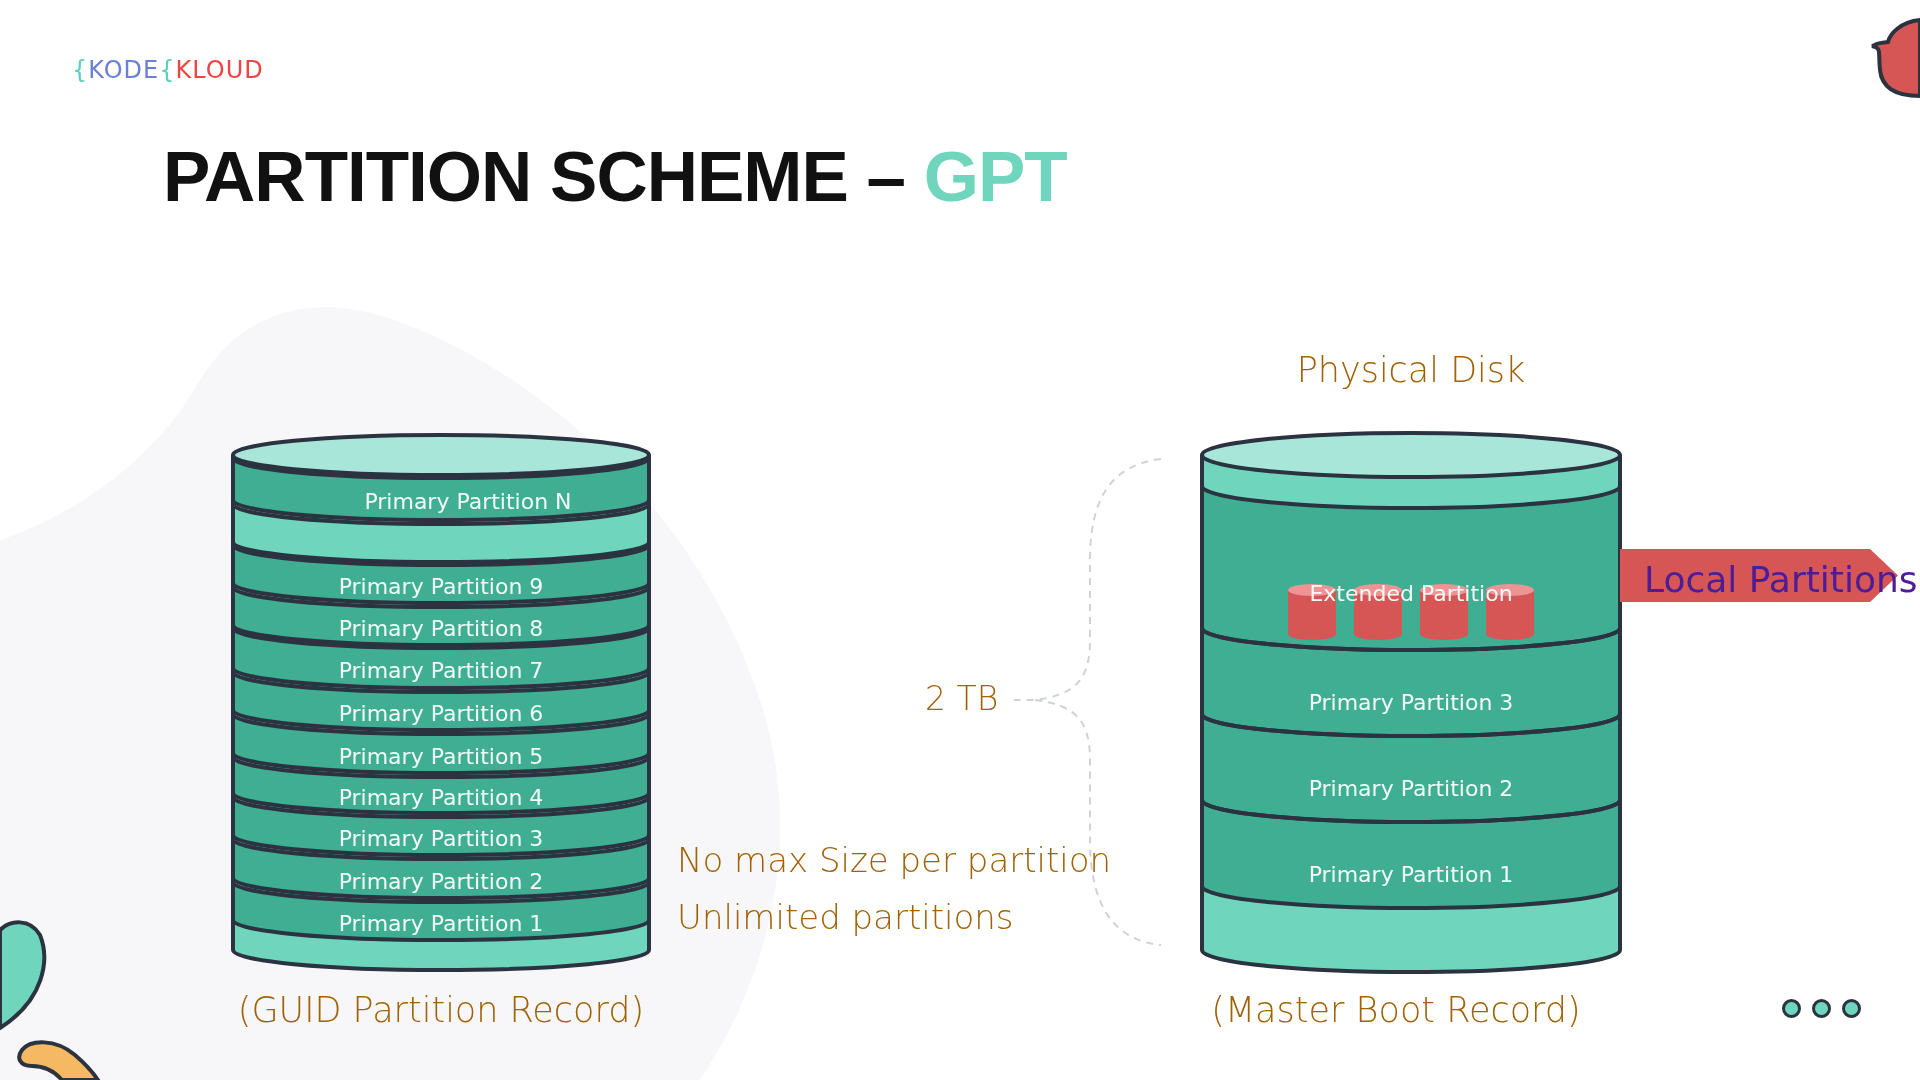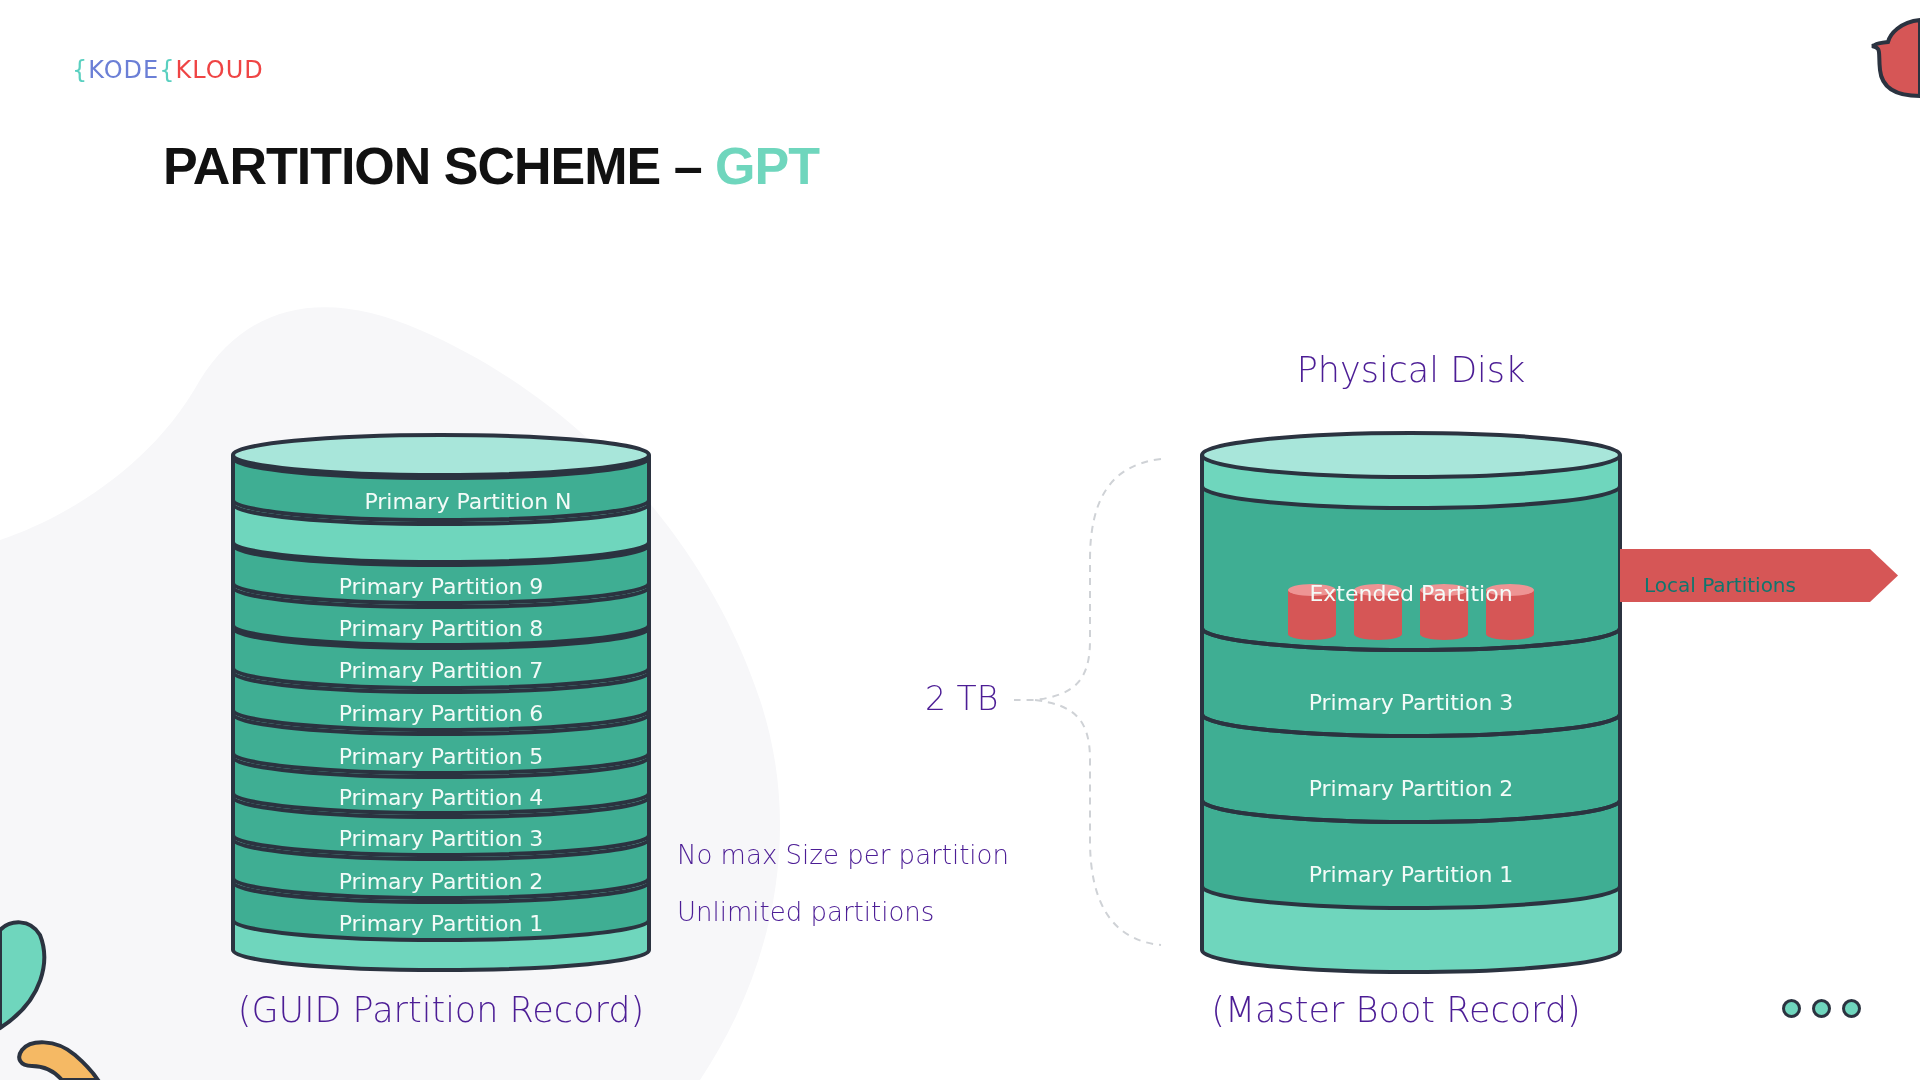--- a/index.html
+++ b/index.html
@@ -11,39 +11,39 @@
   .abs { position: absolute; }
   #bg-svg { position: absolute; left: 0; top: 0; width: 1920px; height: 1080px; }
   .logo {
     left: 72px; top: 56px; font-size: 24px; letter-spacing: 1px;
     font-family: "DejaVu Sans", sans-serif; font-weight: normal;
     color: #6b7fd6;
   }
   .logo .brace { color: #5ad0c0; }
   .logo .k2 { color: #ef4444; }
   .title {
-    left: 163px; top: 136px; font-size: 52px; font-weight: 700; color: #111111;
+    left: 163px; top: 136px; font-size: 71px; font-weight: 700; color: #111111;
     font-family: "Liberation Sans", sans-serif; letter-spacing: -1px;
     white-space: nowrap;
   }
   .title .accent { color: #6fd6bd; }
   .label-dark {
-    color: #4c1d95; font-family: "DejaVu Sans", sans-serif; font-weight: 300;
+    color: #a16207; font-family: "DejaVu Sans", sans-serif; font-weight: 300;
     white-space: nowrap;
   }
   .caption { font-size: 35px; top: 990px; transform: translateX(-50%); }
   .physical { font-size: 35px; top: 350px; left: 1411px; transform: translateX(-50%); }
   .size-label { font-size: 33px; left: 925px; top: 679px; }
-  .note { font-size: 26px; left: 677px; }
+  .note { font-size: 34px; left: 677px; }
   .arrow-label {
     left: 1620px; top: 549px; width: 278px; height: 53px;
   }
   .arrow-label svg { position: absolute; left: 0; top: 0; }
   .arrow-label span {
-    position: absolute; left: 24px; top: 24px; color: #0f766e; font-size: 20px;
+    position: absolute; left: 24px; top: 10px; color: #4c1d95; font-size: 36px;
     font-family: "DejaVu Sans", sans-serif; white-space: nowrap;
   }
   .part-text {
     position: absolute; color: #f3fbf8; font-size: 22px; text-align: center;
     font-family: "DejaVu Sans", sans-serif; white-space: nowrap;
     transform: translate(-50%, -50%);
   }
   .dots { left: 1782px; top: 999px; display: flex; gap: 11px; }
   .dot {
     width: 13px; height: 13px; border-radius: 50%; background: #6fd6bd;

